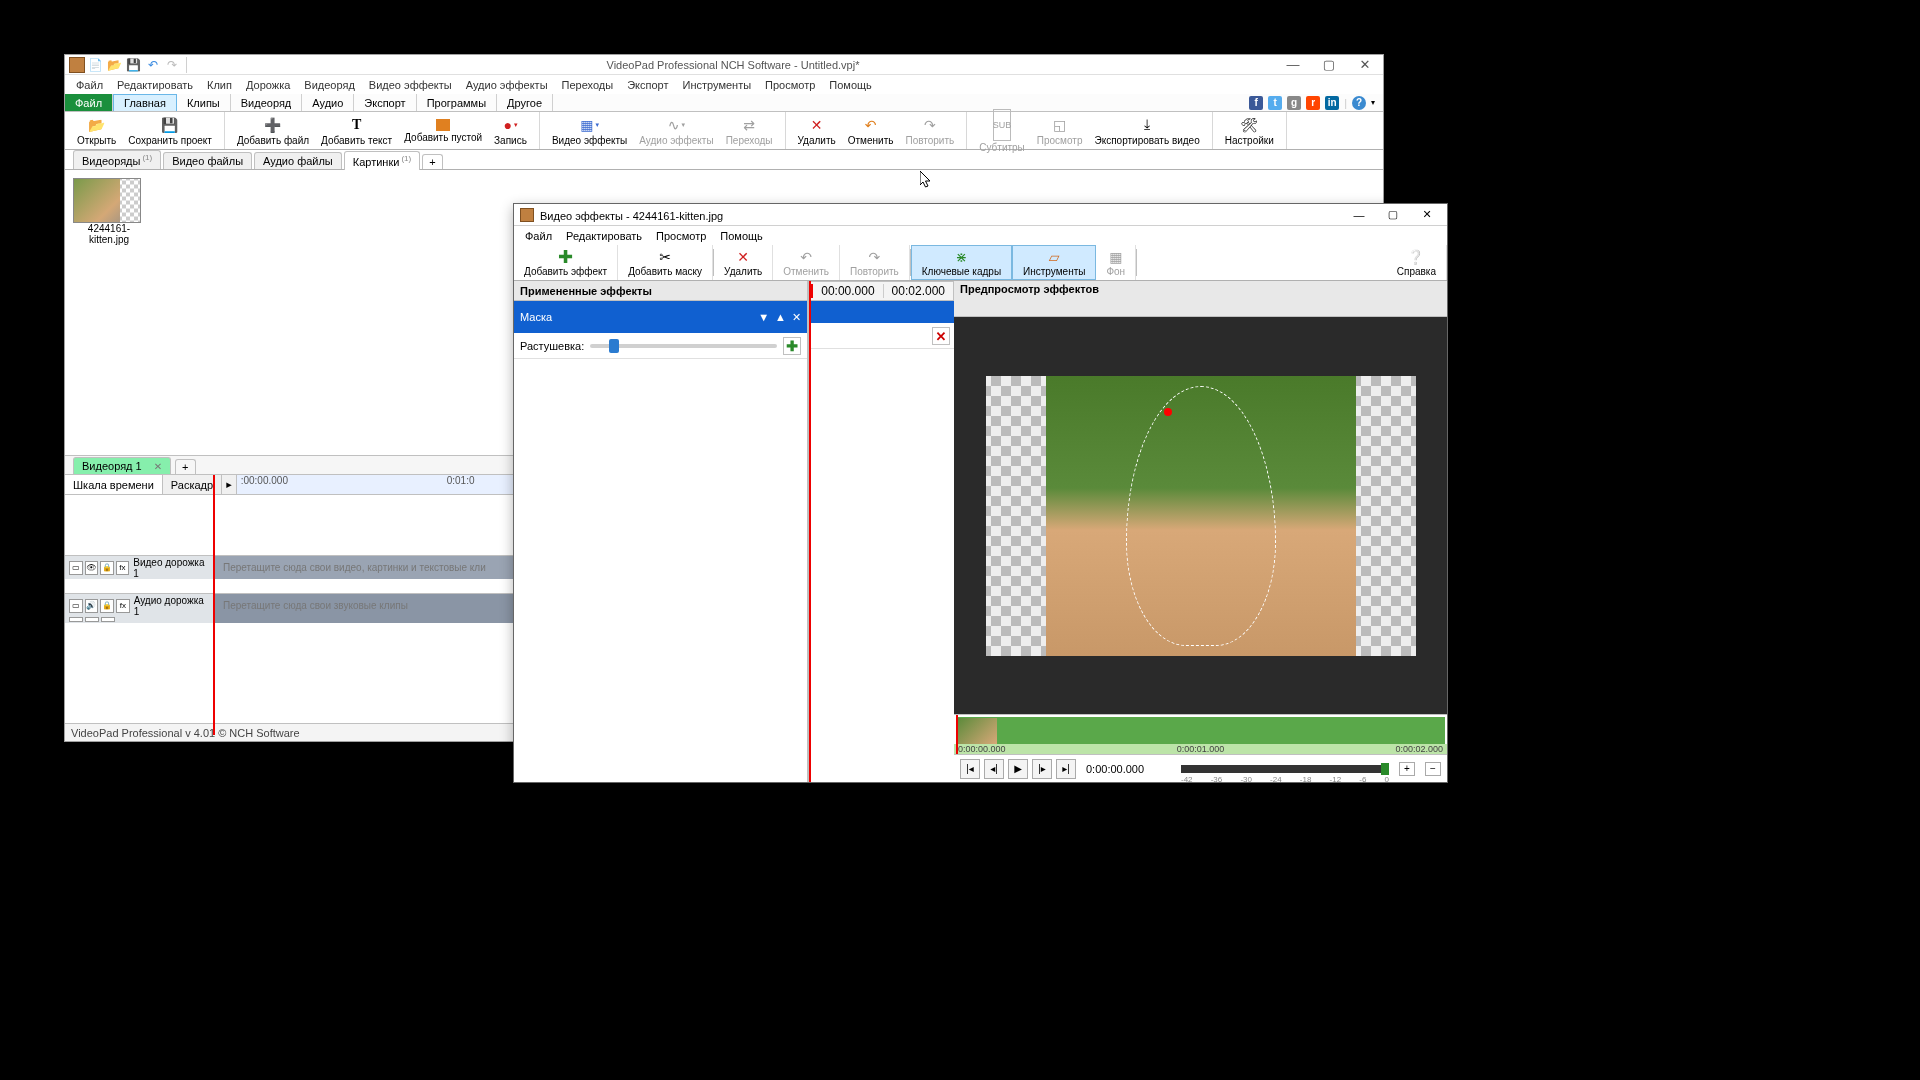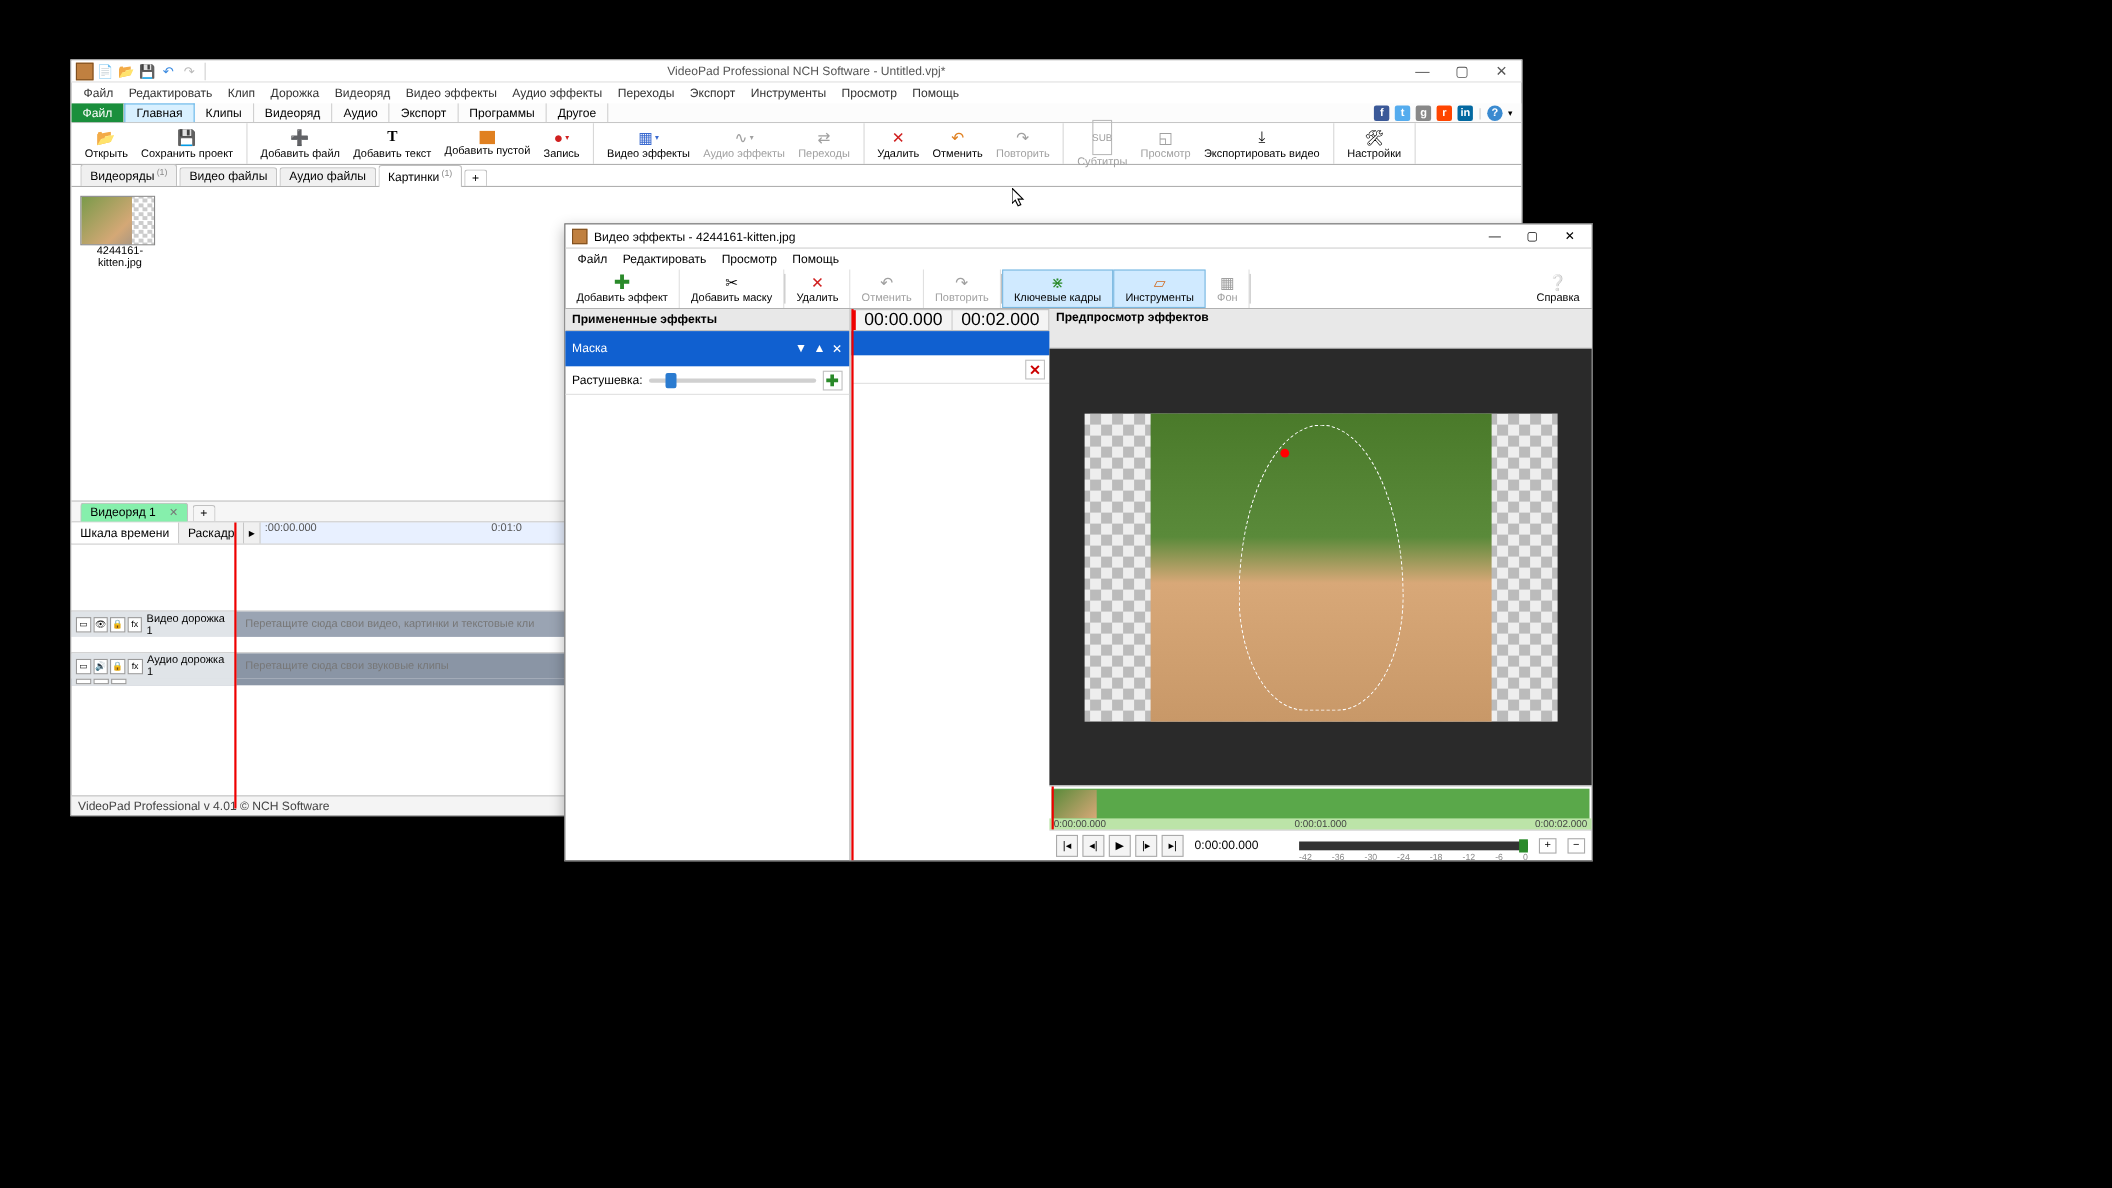--- a/index.html
+++ b/index.html
@@ -81,21 +81,21 @@
 .fx-ribbon { height:36px; display:flex; border-bottom:1px solid #b0b0b0; font-size:10px;}
 .fx-ribbon-btn{display:flex;flex-direction:column;align-items:center;justify-content:center;padding:2px 10px;cursor:pointer;border-right:1px solid #e0e0e0;}
 .fx-ribbon-btn.disabled{color:#a0a0a0;}
 .fx-ribbon-sep{width:1px;background:#c0c0c0;margin:4px 0;}
 .fx-ribbon-btn.toggle{background:#d0eaff;border:1px solid #7ab8e0;}
 .fx-ribbon-spacer{flex:1;}
 
 .fx-body{flex:1;display:flex;}
 .fx-left{width:440px;display:flex;flex-direction:column;border-right:1px solid #c0c0c0;}
 .fx-applied-head{height:20px;background:#e8e8e8;font-size:11px;font-weight:bold;padding:2px 6px;display:flex;align-items:center;justify-content:space-between;border-bottom:1px solid #c0c0c0;}
-.kf-bar{display:flex;font-size:16px;border:1px solid #c0c0c0;align-items:center;text-align:right;}
+.kf-bar{display:flex;font-size:12px;border:1px solid #c0c0c0;align-items:center;text-align:right;}
 .kf-seg{padding:0 8px;border-left:1px solid #ccc;}
 .kf-seg.red{border-left:3px solid #e00;}
 .effect-row{height:32px;background:#1060d0;color:#fff;font-size:11px;display:flex;align-items:center;justify-content:space-between;padding:0 6px;}
 .effect-row-ctrls{display:flex;gap:6px;font-size:11px;}
 .effect-row-ctrls span{cursor:pointer;}
 .param-row{height:26px;display:flex;align-items:center;font-size:11px;padding:0 6px;gap:6px;border-bottom:1px solid #e0e0e0;}
 .param-slider{flex:1;height:4px;background:#d0d0d0;position:relative;border-radius:2px;}
 .param-thumb{position:absolute;left:10%;top:-5px;width:10px;height:14px;background:#2a7bd0;border-radius:2px;cursor:pointer;}
 .param-add{width:18px;height:18px;display:flex;align-items:center;justify-content:center;color:#2a8a2a;font-weight:bold;border:1px solid #c0c0c0;cursor:pointer;font-size:14px;}
 .fx-kf-pane{flex:0 0 145px;border-left:1px solid #c0c0c0;position:relative;}

